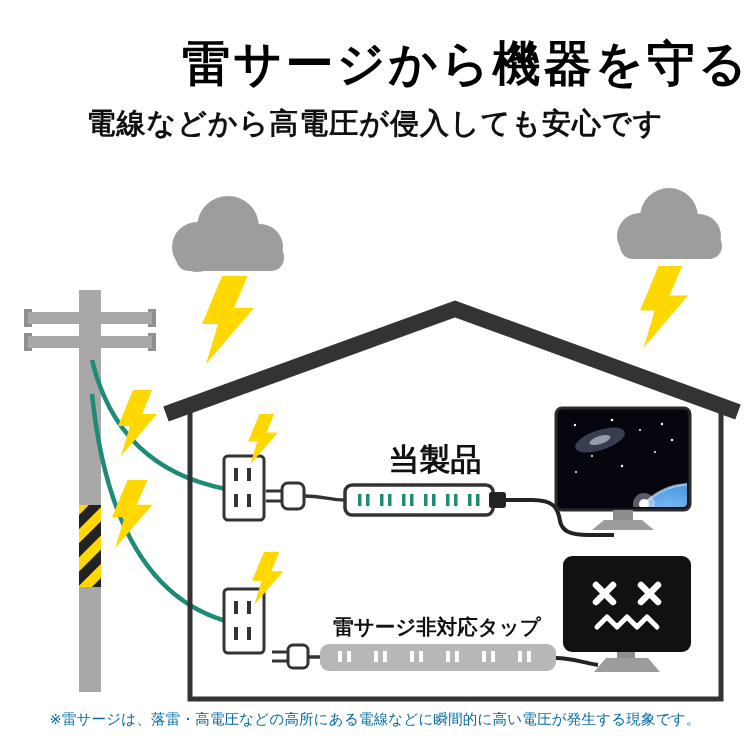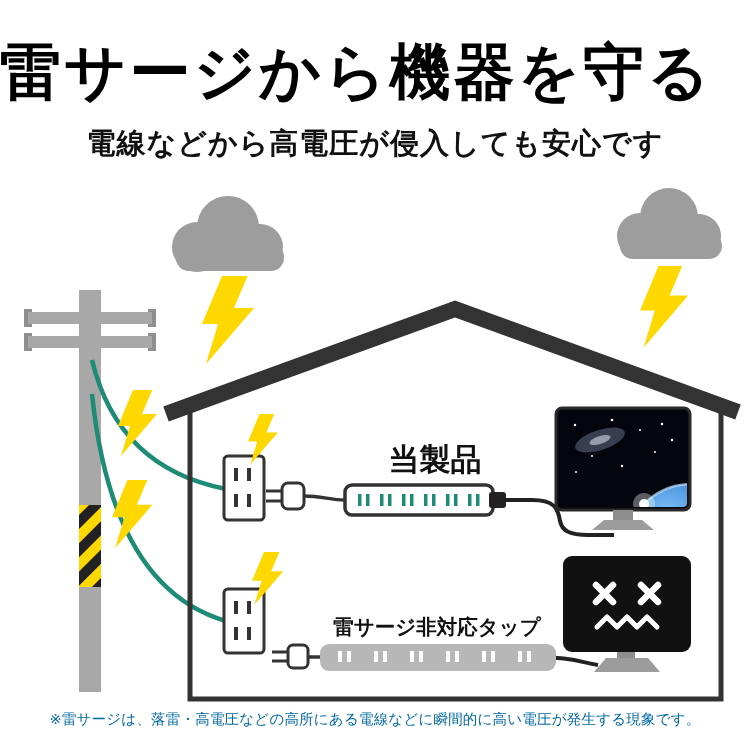--- a/index.html
+++ b/index.html
@@ -6,25 +6,25 @@
   html, body { width:750px; height:750px; }
   body {
     background:#ffffff;
     font-family:"Liberation Sans","DejaVu Sans",sans-serif;
     position:relative;
     overflow:hidden;
     color:#000;
   }
   .title {
     position:absolute; top:32px; left:0; width:100%;
-    text-align:left;
-    font-size:61px; font-weight:900; letter-spacing:3px; color:#000;
+    text-align:right;
+    font-size:48px; font-weight:900; letter-spacing:3px; color:#000;
   }
   .subtitle {
-    position:absolute; top:124px; left:0; width:100%;
+    position:absolute; top:104px; left:0; width:100%;
     text-align:center;
     font-size:29px; font-weight:600; letter-spacing:1px; color:#111;
   }
   .diagram-svg {
     position:absolute; top:170px; left:0;
     display:block;
   }
   .footnote {
     position:absolute; top:710px; left:0; width:100%;
     text-align:center;

